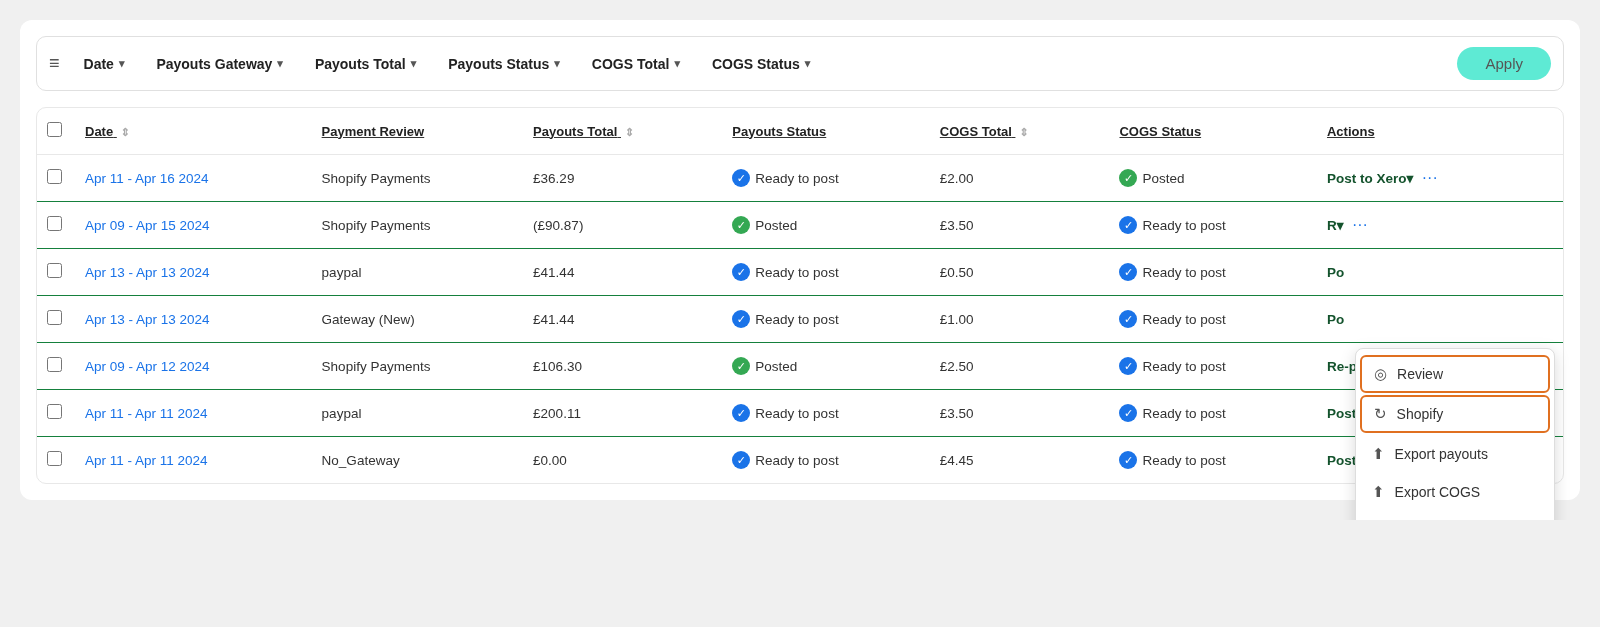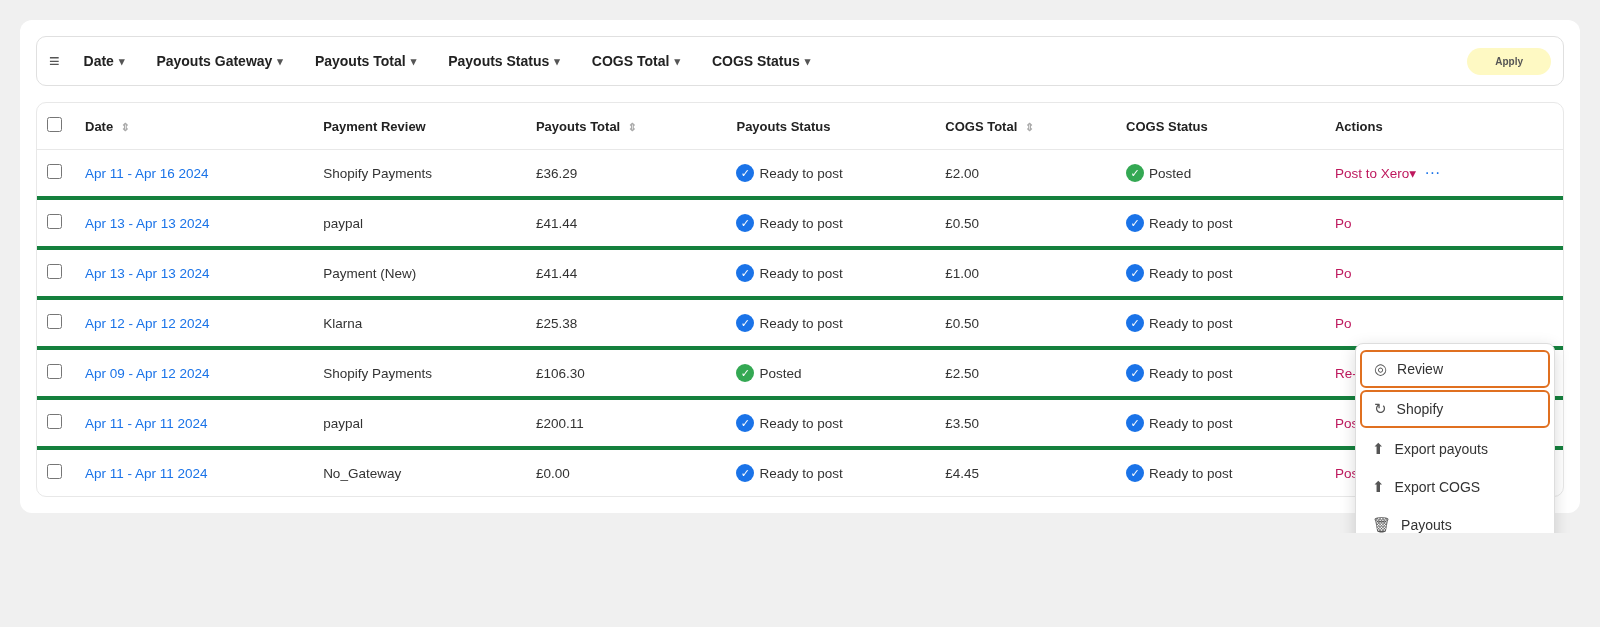--- a/index.html
+++ b/index.html
@@ -45,59 +45,60 @@
       font-weight: 600;
       color: #222;
       cursor: pointer;
       border-radius: 6px;
       white-space: nowrap;
     }
     .filter-btn .chevron { font-size: 11px; color: #555; }
     .apply-btn {
       margin-left: auto;
       padding: 8px 28px;
-      background: #fef9c3;
+      background: #5eead4;
       border: none;
       border-radius: 20px;
-      font-size: 10px;
-      font-weight: 700;
+      font-size: 15px;
+      font-weight: 400;
       color: #555;
       cursor: pointer;
     }
 
     
     .table-wrapper {
       border: 1px solid #e8e8e8;
       border-radius: 10px;
       overflow: visible;
       position: relative;
     }
     table {
       width: 100%;
       border-collapse: collapse;
     }
     thead tr {
       border-bottom: 1px solid #e8e8e8;
+      text-decoration: underline;
     }
     thead th {
       padding: 14px 12px;
       text-align: left;
       font-weight: 700;
       font-size: 13px;
       color: #222;
       white-space: nowrap;
     }
     thead th .sort-icon {
       display: inline-block;
       margin-left: 4px;
       color: #aaa;
       font-size: 11px;
     }
     tbody tr {
-      border-bottom: 4px solid #15803d;
+      border-bottom: 1px solid #15803d;
     }
     tbody tr:last-child { border-bottom: none; }
     tbody td {
       padding: 14px 12px;
       font-size: 13.5px;
       color: #333;
       vertical-align: middle;
     }
     .date-link {
       color: #1a73e8;
@@ -118,23 +119,23 @@
       color: white; font-size: 11px;
     }
     .status-icon-green {
       width: 18px; height: 18px;
       background: #34a853;
       border-radius: 50%;
       display: inline-flex; align-items: center; justify-content: center;
       color: white; font-size: 11px;
     }
     .action-link {
-      color: #be185d;
+      color: #14532d;
       text-decoration: none;
-      font-weight: 400;
+      font-weight: 700;
       font-size: 13.5px;
       white-space: nowrap;
     }
     .action-dots {
       color: #1a73e8;
       font-size: 16px;
       cursor: pointer;
       margin-left: 4px;
     }
     td.checkbox-cell, th.checkbox-cell {
@@ -259,45 +260,45 @@
             <td><a class="date-link" href="#">Apr 11 - Apr 16 2024</a></td>
             <td>Shopify Payments</td>
             <td>£36.29</td>
             <td><span class="status-badge"><span class="status-icon-blue">✓</span> Ready to post</span></td>
             <td>£2.00</td>
             <td><span class="status-badge"><span class="status-icon-green">✓</span> Posted</span></td>
             <td><a class="action-link" href="#">Post to Xero▾</a><span class="action-dots"> ···</span></td>
           </tr>
           <tr>
             <td class="checkbox-cell"><input type="checkbox" style=""></td>
+            <td><a class="date-link" href="#">Apr 09 - Apr 15 2024</a></td>
+            <td>Shopify Payments</td>
+            <td>(£90.87)</td>
+            <td><span class="status-badge"><span class="status-icon-green">✓</span> Posted</span></td>
+            <td>£3.50</td>
+            <td><span class="status-badge"><span class="status-icon-blue">✓</span> Ready to post</span></td>
+            <td><a class="action-link" href="#">R▾</a><span class="action-dots"> ···</span></td>
+          </tr>
+          <tr>
+            <td class="checkbox-cell"><input type="checkbox" style=""></td>
             <td><a class="date-link" href="#">Apr 13 - Apr 13 2024</a></td>
             <td>paypal</td>
             <td>£41.44</td>
             <td><span class="status-badge"><span class="status-icon-blue">✓</span> Ready to post</span></td>
             <td>£0.50</td>
             <td><span class="status-badge"><span class="status-icon-blue">✓</span> Ready to post</span></td>
             <td><a class="action-link" href="#">Po</a></td>
           </tr>
           <tr>
             <td class="checkbox-cell"><input type="checkbox" style=""></td>
             <td><a class="date-link" href="#">Apr 13 - Apr 13 2024</a></td>
-            <td>Payment (New)</td>
+            <td>Gateway (New)</td>
             <td>£41.44</td>
             <td><span class="status-badge"><span class="status-icon-blue">✓</span> Ready to post</span></td>
             <td>£1.00</td>
-            <td><span class="status-badge"><span class="status-icon-blue">✓</span> Ready to post</span></td>
-            <td><a class="action-link" href="#">Po</a></td>
-          </tr>
-          <tr>
-            <td class="checkbox-cell"><input type="checkbox" style=""></td>
-            <td><a class="date-link" href="#">Apr 12 - Apr 12 2024</a></td>
-            <td>Klarna</td>
-            <td>£25.38</td>
-            <td><span class="status-badge"><span class="status-icon-blue">✓</span> Ready to post</span></td>
-            <td>£0.50</td>
             <td><span class="status-badge"><span class="status-icon-blue">✓</span> Ready to post</span></td>
             <td><a class="action-link" href="#">Po</a></td>
           </tr>
           <tr>
             <td class="checkbox-cell"><input type="checkbox" style=""></td>
             <td><a class="date-link" href="#">Apr 09 - Apr 12 2024</a></td>
             <td>Shopify Payments</td>
             <td>£106.30</td>
             <td><span class="status-badge"><span class="status-icon-green">✓</span> Posted</span></td>
             <td>£2.50</td>

